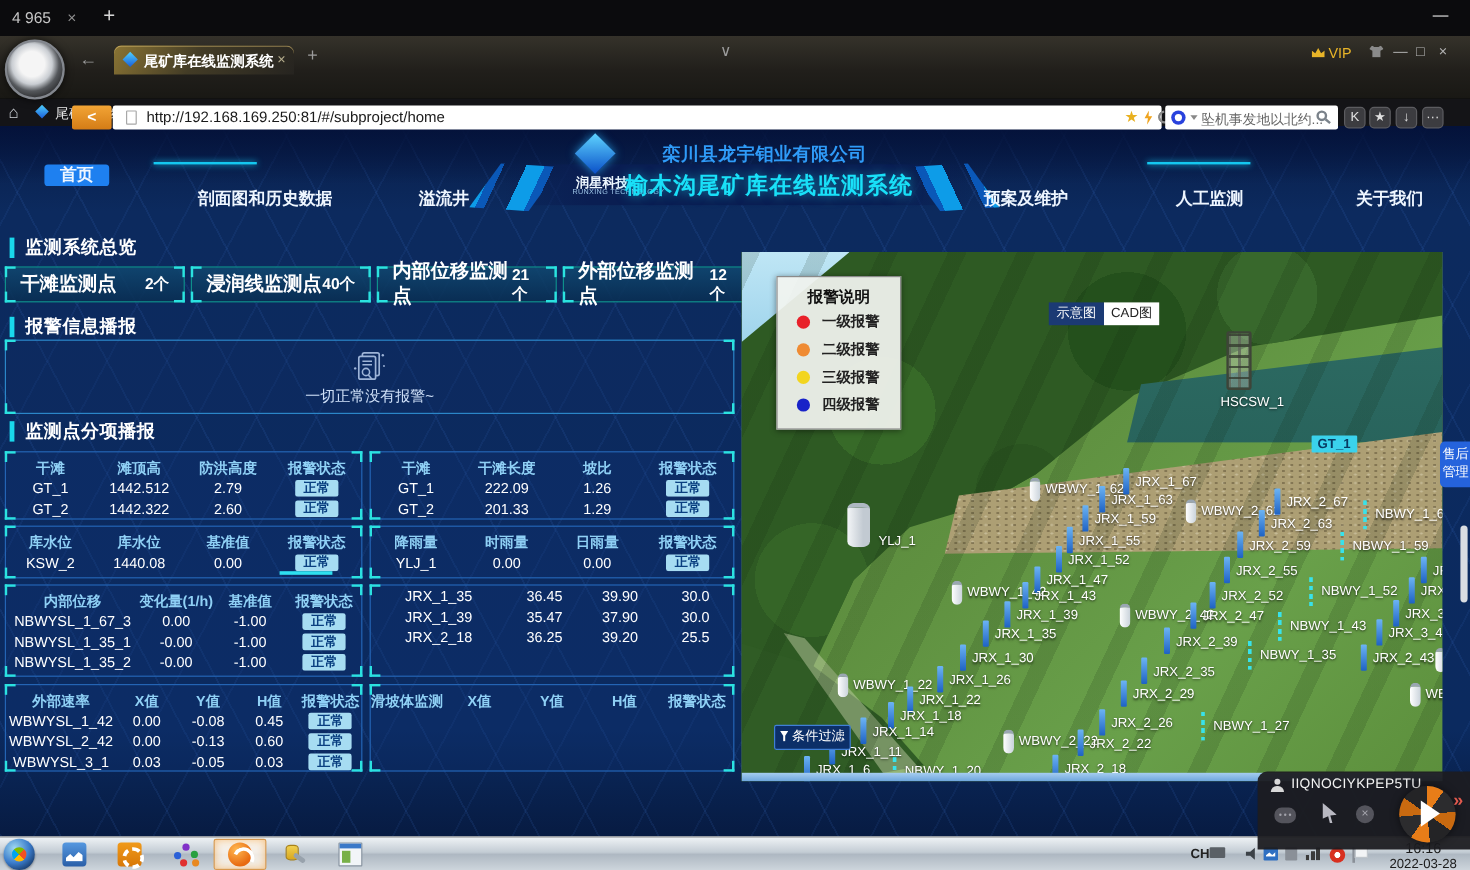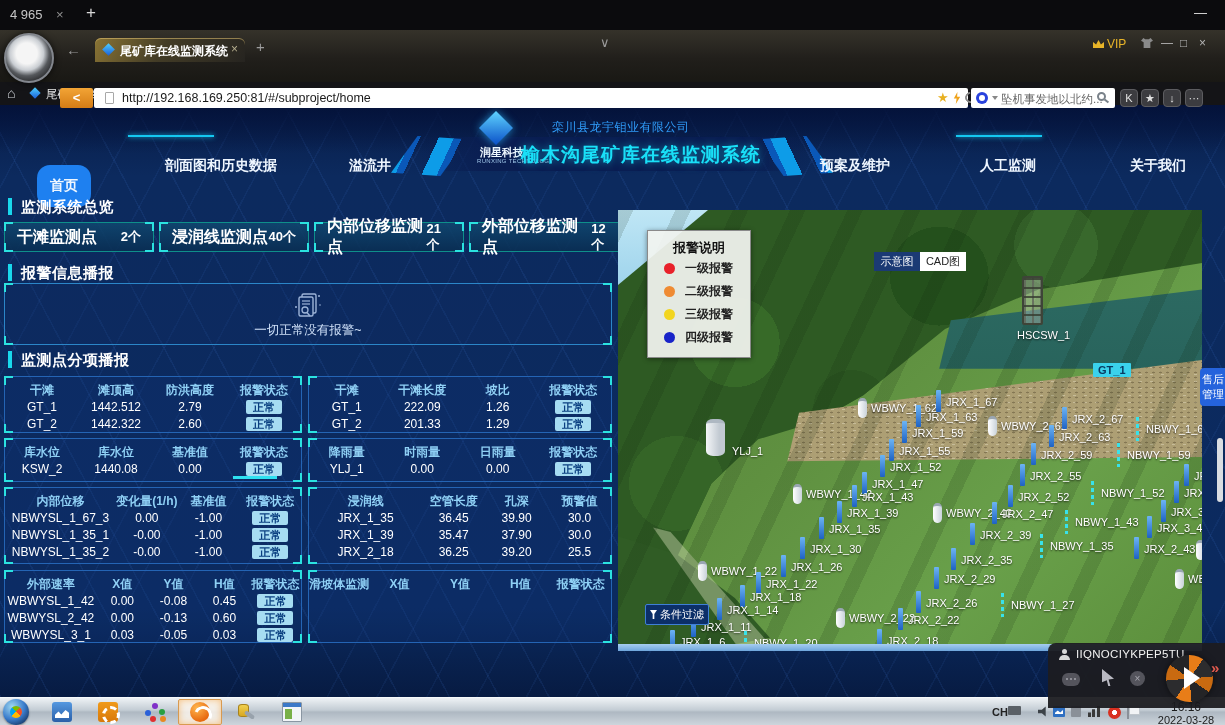--- a/index.html
+++ b/index.html
@@ -50,30 +50,30 @@
 .bk-home{position:absolute;left:7px;top:3px;color:#cfd3d8;font-size:14px}
 .bk-fav{position:absolute;left:31px;top:7px;width:8px;height:8px;background:linear-gradient(135deg,#4fd0ff,#1a5ed8);transform:rotate(45deg)}
 .bk-label{position:absolute;left:46px;top:5px;color:#e8e8e8;font-size:11.5px}
 
 
 #page{position:absolute;left:0;top:105px;width:1225px;height:592px;overflow:hidden;
 background-image:repeating-linear-gradient(62deg,rgba(70,130,230,.10) 0 1.5px,transparent 1.5px 44px),repeating-linear-gradient(-62deg,rgba(70,130,230,.08) 0 1.5px,transparent 1.5px 44px),linear-gradient(180deg,#081d48 0,#0c2a5e 12%,#0b2a5f 85%,#071b42 100%)}
 .hdr-shade{position:absolute;left:0;top:0;width:100%;height:48px;background:linear-gradient(180deg,#04123a,rgba(4,18,58,0))}
 .title-plate{position:absolute;left:420px;top:32px;width:390px;height:34px;background:linear-gradient(90deg,rgba(8,22,66,0),#0a1e52 18%,#0a1e52 82%,rgba(8,22,66,0))}
 .logo-d{position:absolute;left:484px;top:11px;width:24px;height:24px;background:linear-gradient(135deg,#5fd4ff,#0a50c8);transform:rotate(45deg);box-shadow:0 0 8px rgba(40,180,255,.7)}
-.company{position:absolute;left:552px;top:14px;font-size:12px;font-weight:normal;color:#2f9bf8;letter-spacing:.5px}
+.company{position:absolute;left:552px;top:14px;font-size:15px;font-weight:bold;color:#2f9bf8;letter-spacing:.5px}
 .brand{position:absolute;left:477px;top:40px;width:50px;text-align:center;color:#eef8ff;font-size:11px;font-weight:bold}
 .brand-sub{position:absolute;left:477px;top:53px;width:50px;text-align:center;color:#9fc6e8;font-size:6px;letter-spacing:.3px;white-space:nowrap}
 .m-title{position:absolute;left:521px;top:37px;font-size:19px;font-weight:bold;color:#19e0f8;letter-spacing:1px;text-shadow:0 0 9px rgba(25,224,248,.55)}
 .wing{position:absolute;top:31px;width:76px;height:40px;background:repeating-linear-gradient(115deg,transparent 0 6px,#0d9ce8 6px 20px,#0a58b8 20px 27px,transparent 27px 38px);clip-path:polygon(35% 0,100% 8%,65% 100%,0 92%)}
 .wing-l{left:391px}.wing-r{left:757px;transform:scaleX(-1)}
 .nav-line{position:absolute;top:30px;width:86px;height:2px;background:#14c8f0;box-shadow:0 0 5px #14c8f0}
 .nl-l{left:128px}.nl-r{left:956px}
 #nav .nav-item{position:absolute;top:52px;font-size:14px;font-weight:bold;color:#eef6ff;transform:translateX(-50%);white-space:nowrap;cursor:pointer}
-#nav .nav-item:nth-child(1){left:64px;top:60px;background:#1e80f0;padding:12px 13px;border-radius:13px}
+#nav .nav-item:nth-child(1){left:64px;top:32px;background:#1e80f0;padding:0 13px;border-radius:3px}
 #nav .nav-item:nth-child(2){left:221px}
 #nav .nav-item:nth-child(3){left:370px}
 #nav .nav-item:nth-child(4){left:855px}
 #nav .nav-item:nth-child(5){left:1008px}
 #nav .nav-item:nth-child(6){left:1158px}
 
 .sec-h{position:absolute;left:8px;font-size:15px;font-weight:bold;color:#fff;padding-left:9px;border-left:4px solid #19d8ec;line-height:17px;letter-spacing:.5px}
 #h-overview{top:93px}#h-alarm{top:159px}#h-detail{top:246px}
 
 #stats .stat-box{position:absolute;top:117px;height:30px;width:150px;background:linear-gradient(180deg,rgba(16,72,112,.85),rgba(9,46,82,.85));border:1px solid #0e8f8a;display:flex;align-items:center;justify-content:space-between;padding:0 12px}
@@ -447,26 +447,20 @@
           <div>-0.00</div>
           <div>-1.00</div>
           <div><span class="badge">正常</span></div>
         </div>
         <span class="ck tl"></span>
         <span class="ck tr"></span>
         <span class="ck bl"></span>
         <span class="ck br"></span>
       </div>
     <div class="tbl wide1" id="slot5">
-        <div class="tr th">
-          <div>浸润线</div>
-          <div>空管长度</div>
-          <div>孔深</div>
-          <div>预警值</div>
-        </div>
         <div class="tr">
           <div>JRX_1_35</div>
           <div>36.45</div>
           <div>39.90</div>
           <div>30.0</div>
         </div>
         <div class="tr">
           <div>JRX_1_39</div>
           <div>35.47</div>
           <div>37.90</div>

